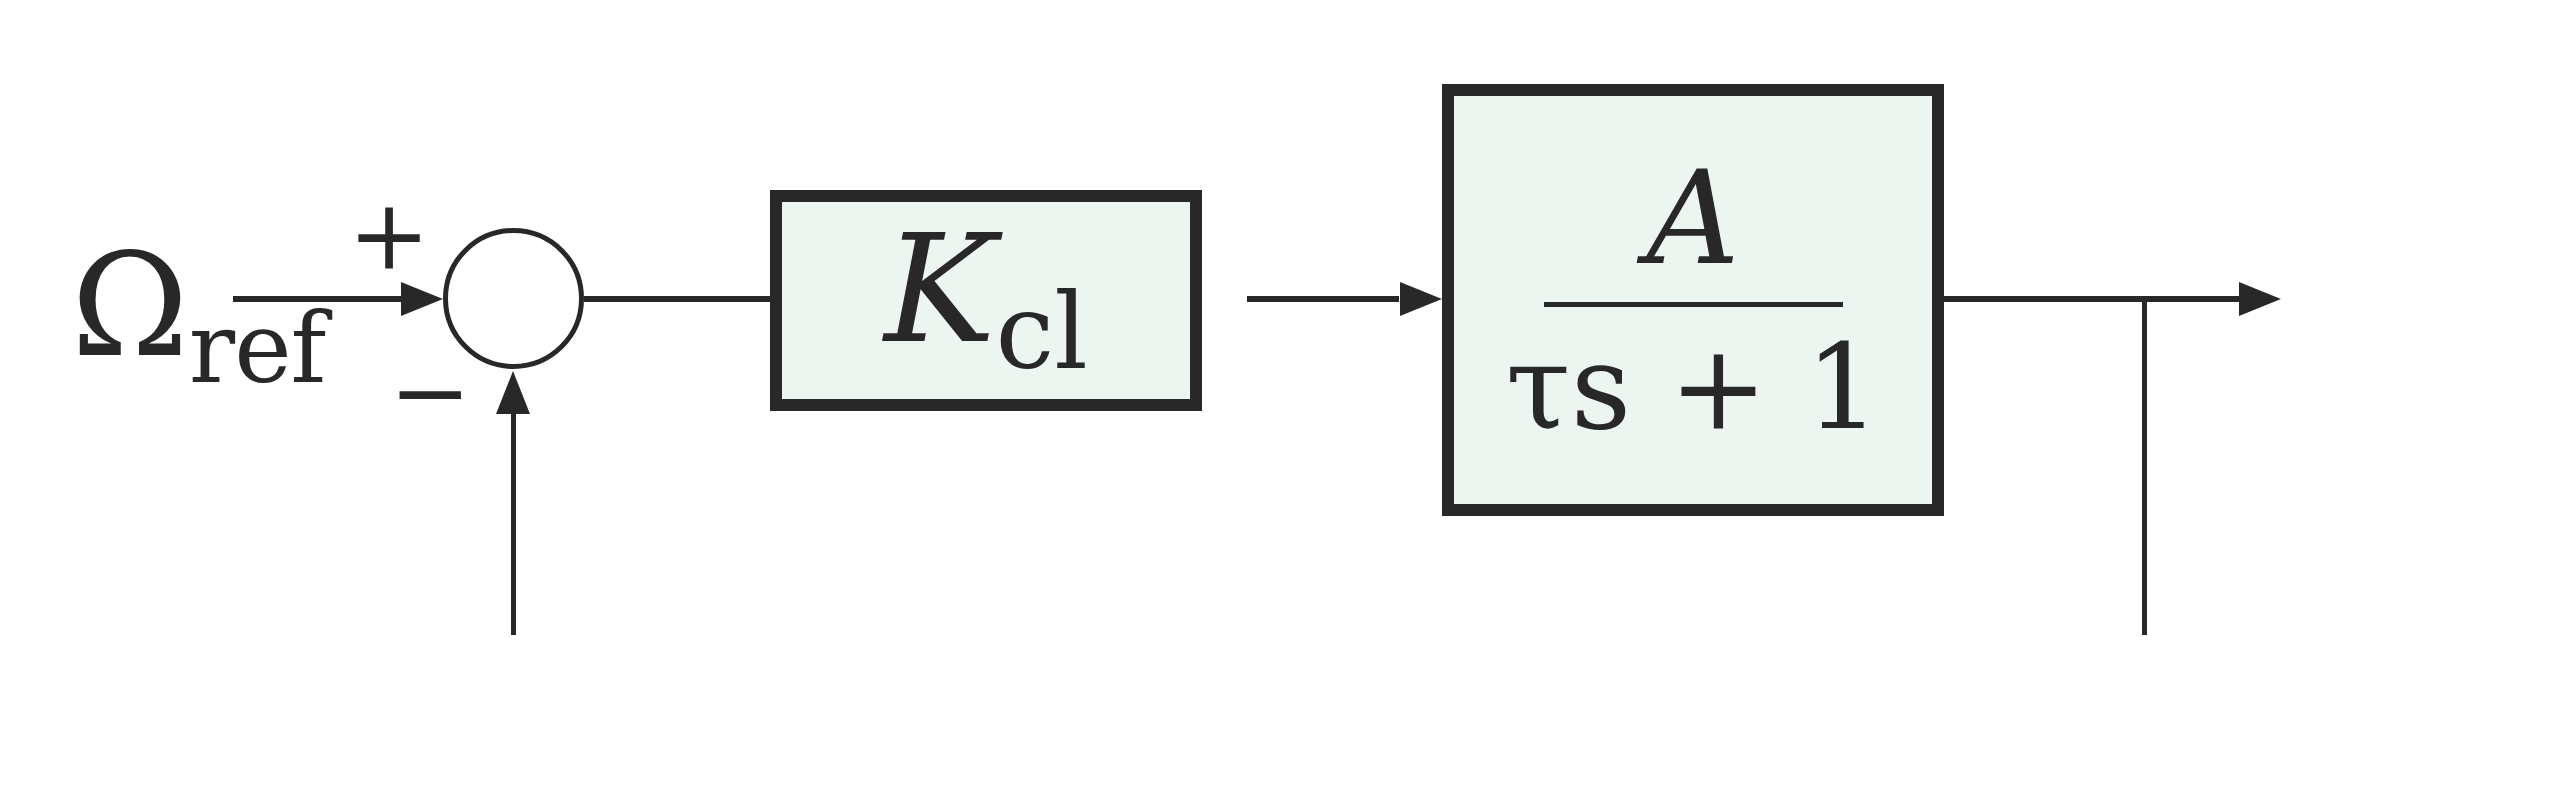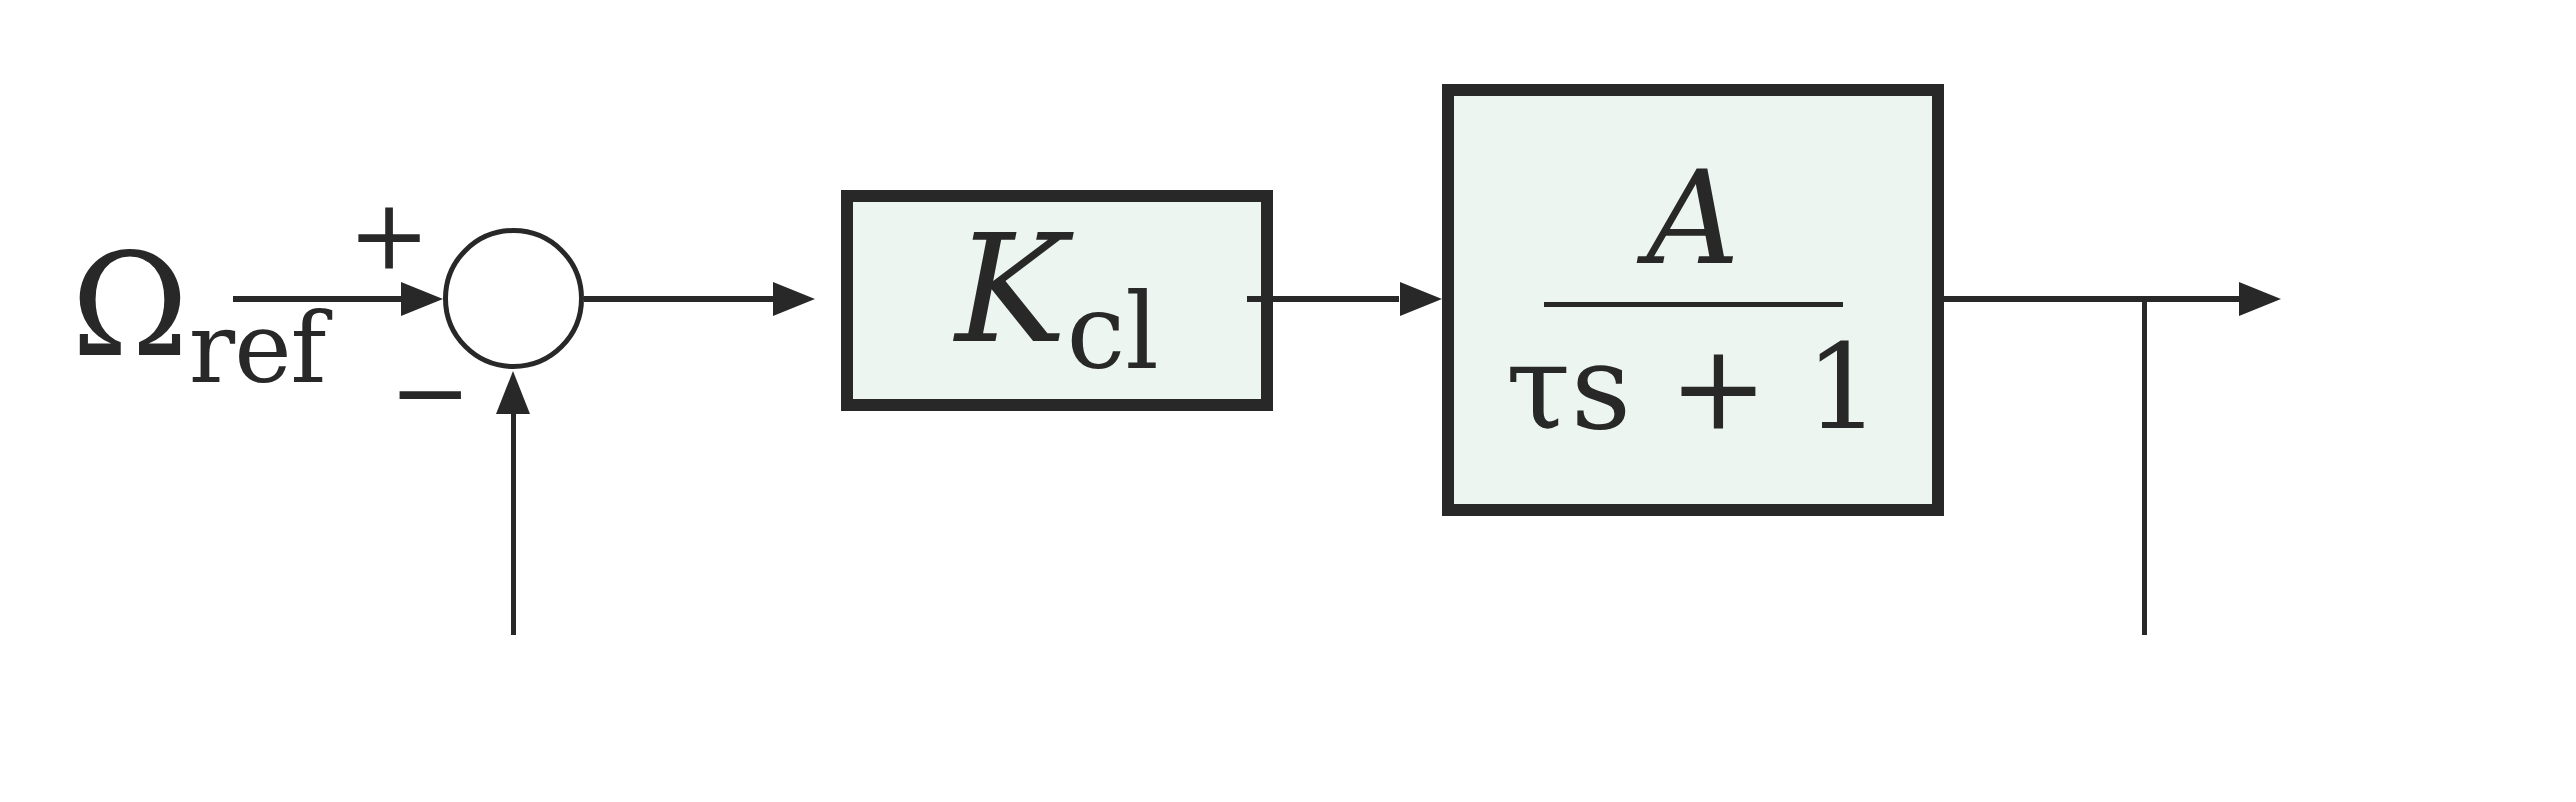--- a/index.html
+++ b/index.html
@@ -56,21 +56,21 @@
   .block {
     position: absolute;
     box-sizing: border-box;
     border: 12px solid var(--line, #282828);
     background: var(--block-fill, #ecf5ef);
     display: flex;
     align-items: center;
     justify-content: center;
   }
   .block-controller {
-    left: 841px; top: 190px;
+    left: 770px; top: 190px;
     width: 432px; height: 221px; text-align: right;
   }
   .block-plant {
     left: 1442px; top: 84px;
     width: 502px; height: 432px;
   }
   .gain-label {
     font-size: 149px;
     line-height: 1;
     font-style: italic;

